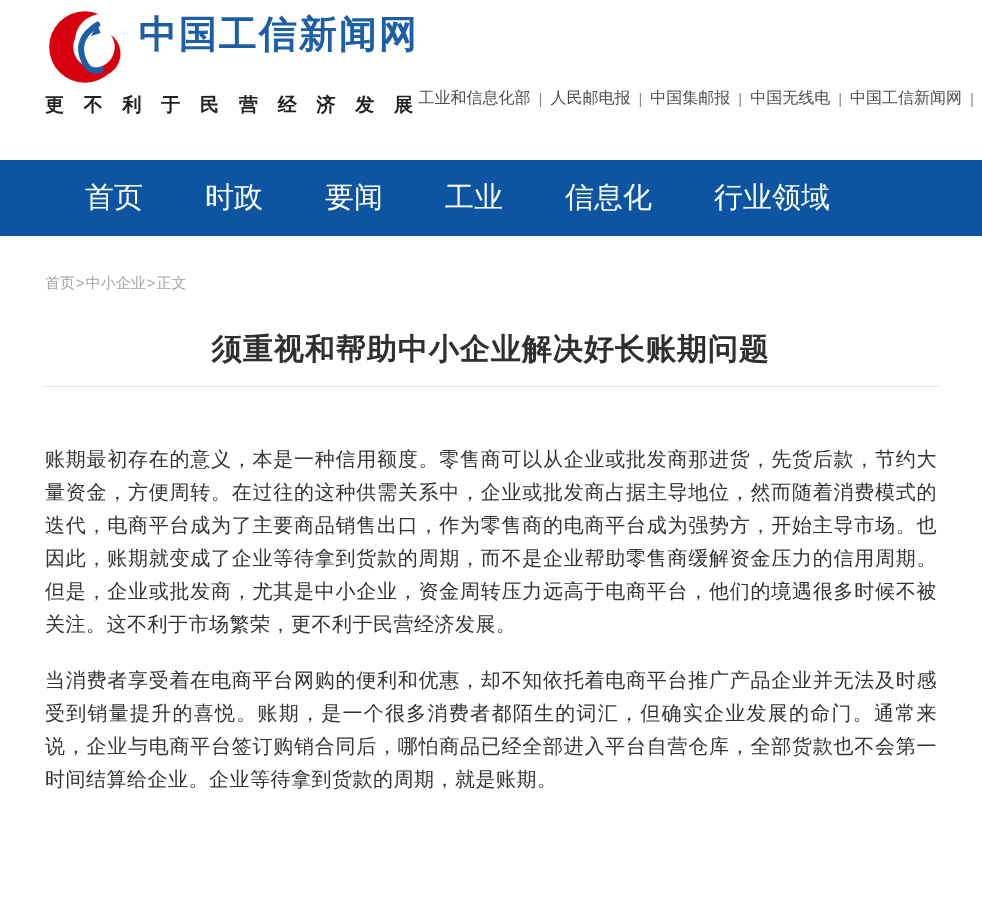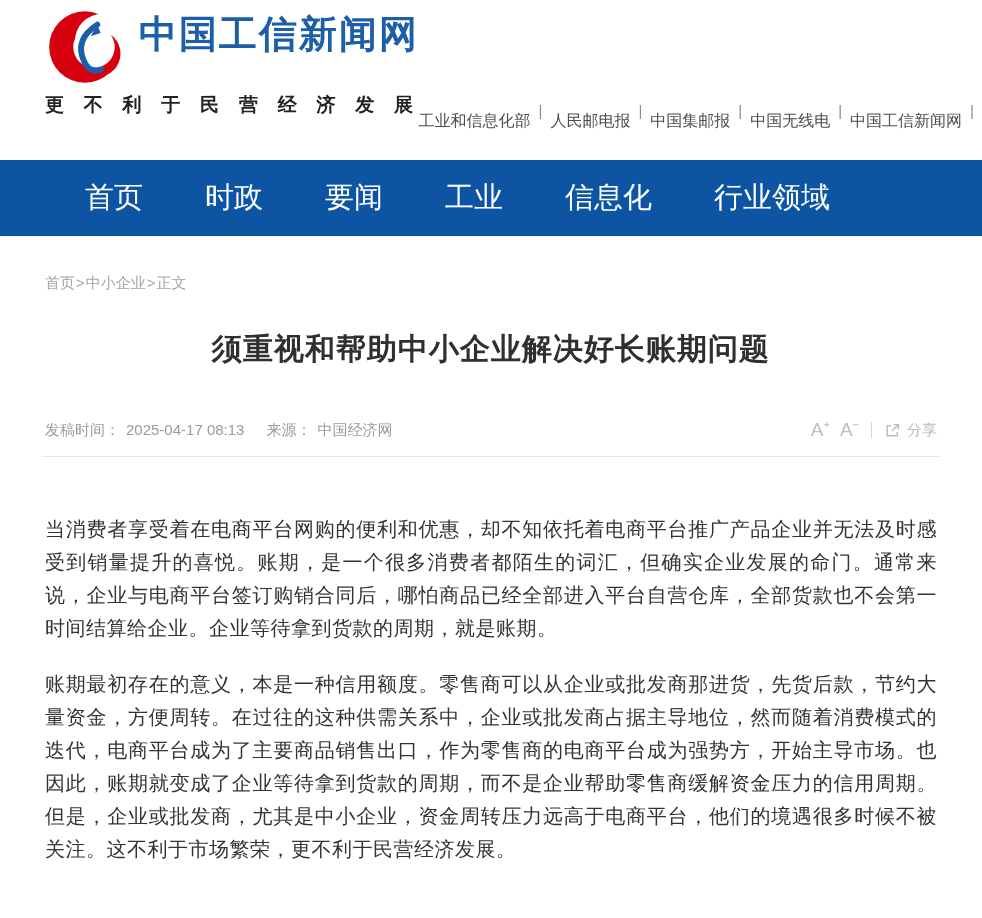--- a/index.html
+++ b/index.html
@@ -50,21 +50,21 @@
   .partner-links {
     position: absolute;
     top: 88px;
     right: 0;
     display: flex;
     align-items: center;
     font-size: 16px;
     color: #4d4d4d;
     white-space: nowrap;
   }
-  .partner-links a { color: #4d4d4d; text-decoration: none; cursor: pointer; margin-top: 23px; }
+  .partner-links a { color: #4d4d4d; text-decoration: none; cursor: pointer; }
   .link-sep { color: #8a8a8a; padding: 0 8px; font-size: 15px; }
 
   
   .main-nav {
     height: 76px;
     background: #0d55a3;
     display: flex;
     align-items: center;
     gap: 62px;
     padding-left: 85px;
@@ -194,38 +194,20 @@
   <a>行业领域</a>
 </nav>
 
 <div class="breadcrumb">
   <a>首页</a><span class="crumb-sep">&gt;</span><a>中小企业</a><span class="crumb-sep">&gt;</span><span>正文</span>
 </div>
 
 <main>
   <h1 class="article-title">须重视和帮助中小企业解决好长账期问题</h1>
 
-  <div class="meta-row">
-    <div class="meta-left">
-      <span>发稿时间：</span><span class="meta-value">2025-04-17 08:13</span><span>来源：</span><span class="meta-value">中国经济网</span>
-    </div>
-    <div class="meta-tools">
-      <span class="font-btn">A⁺</span>
-      <span class="font-btn">A⁻</span>
-      <span class="tool-divider"></span>
-      <span class="share-btn">
-        <svg width="17" height="17" viewBox="0 0 16 16" xmlns="http://www.w3.org/2000/svg">
-          <path d="M6.5 3.5 H3 V13 H12.5 V9.5" fill="none" stroke="#bdbdbd" stroke-width="1.4"></path>
-          <path d="M9 2.5 H13.5 V7" fill="none" stroke="#bdbdbd" stroke-width="1.4"></path>
-          <path d="M13.5 2.5 L7.5 8.5" fill="none" stroke="#bdbdbd" stroke-width="1.4"></path>
-        </svg>
-        <span>分享</span>
-      </span>
-    </div>
-  </div>
 
   <hr class="meta-divider">
 
   <div class="article-body">
+    <p>账期最初存在的意义，本是一种信用额度。零售商可以从企业或批发商那进货，先货后款，节约大量资金，方便周转。在过往的这种供需关系中，企业或批发商占据主导地位，然而随着消费模式的迭代，电商平台成为了主要商品销售出口，作为零售商的电商平台成为强势方，开始主导市场。也因此，账期就变成了企业等待拿到货款的周期，而不是企业帮助零售商缓解资金压力的信用周期。但是，企业或批发商，尤其是中小企业，资金周转压力远高于电商平台，他们的境遇很多时候不被关注。这不利于市场繁荣，更不利于民营经济发展。</p>
     <p>当消费者享受着在电商平台网购的便利和优惠，却不知依托着电商平台推广产品企业并无法及时感受到销量提升的喜悦。账期，是一个很多消费者都陌生的词汇，但确实企业发展的命门。通常来说，企业与电商平台签订购销合同后，哪怕商品已经全部进入平台自营仓库，全部货款也不会第一时间结算给企业。企业等待拿到货款的周期，就是账期。</p>
-    <p>账期最初存在的意义，本是一种信用额度。零售商可以从企业或批发商那进货，先货后款，节约大量资金，方便周转。在过往的这种供需关系中，企业或批发商占据主导地位，然而随着消费模式的迭代，电商平台成为了主要商品销售出口，作为零售商的电商平台成为强势方，开始主导市场。也因此，账期就变成了企业等待拿到货款的周期，而不是企业帮助零售商缓解资金压力的信用周期。但是，企业或批发商，尤其是中小企业，资金周转压力远高于电商平台，他们的境遇很多时候不被关注。这不利于市场繁荣，更不利于民营经济发展。</p>
   </div>
 </main>
 
 </body></html>

